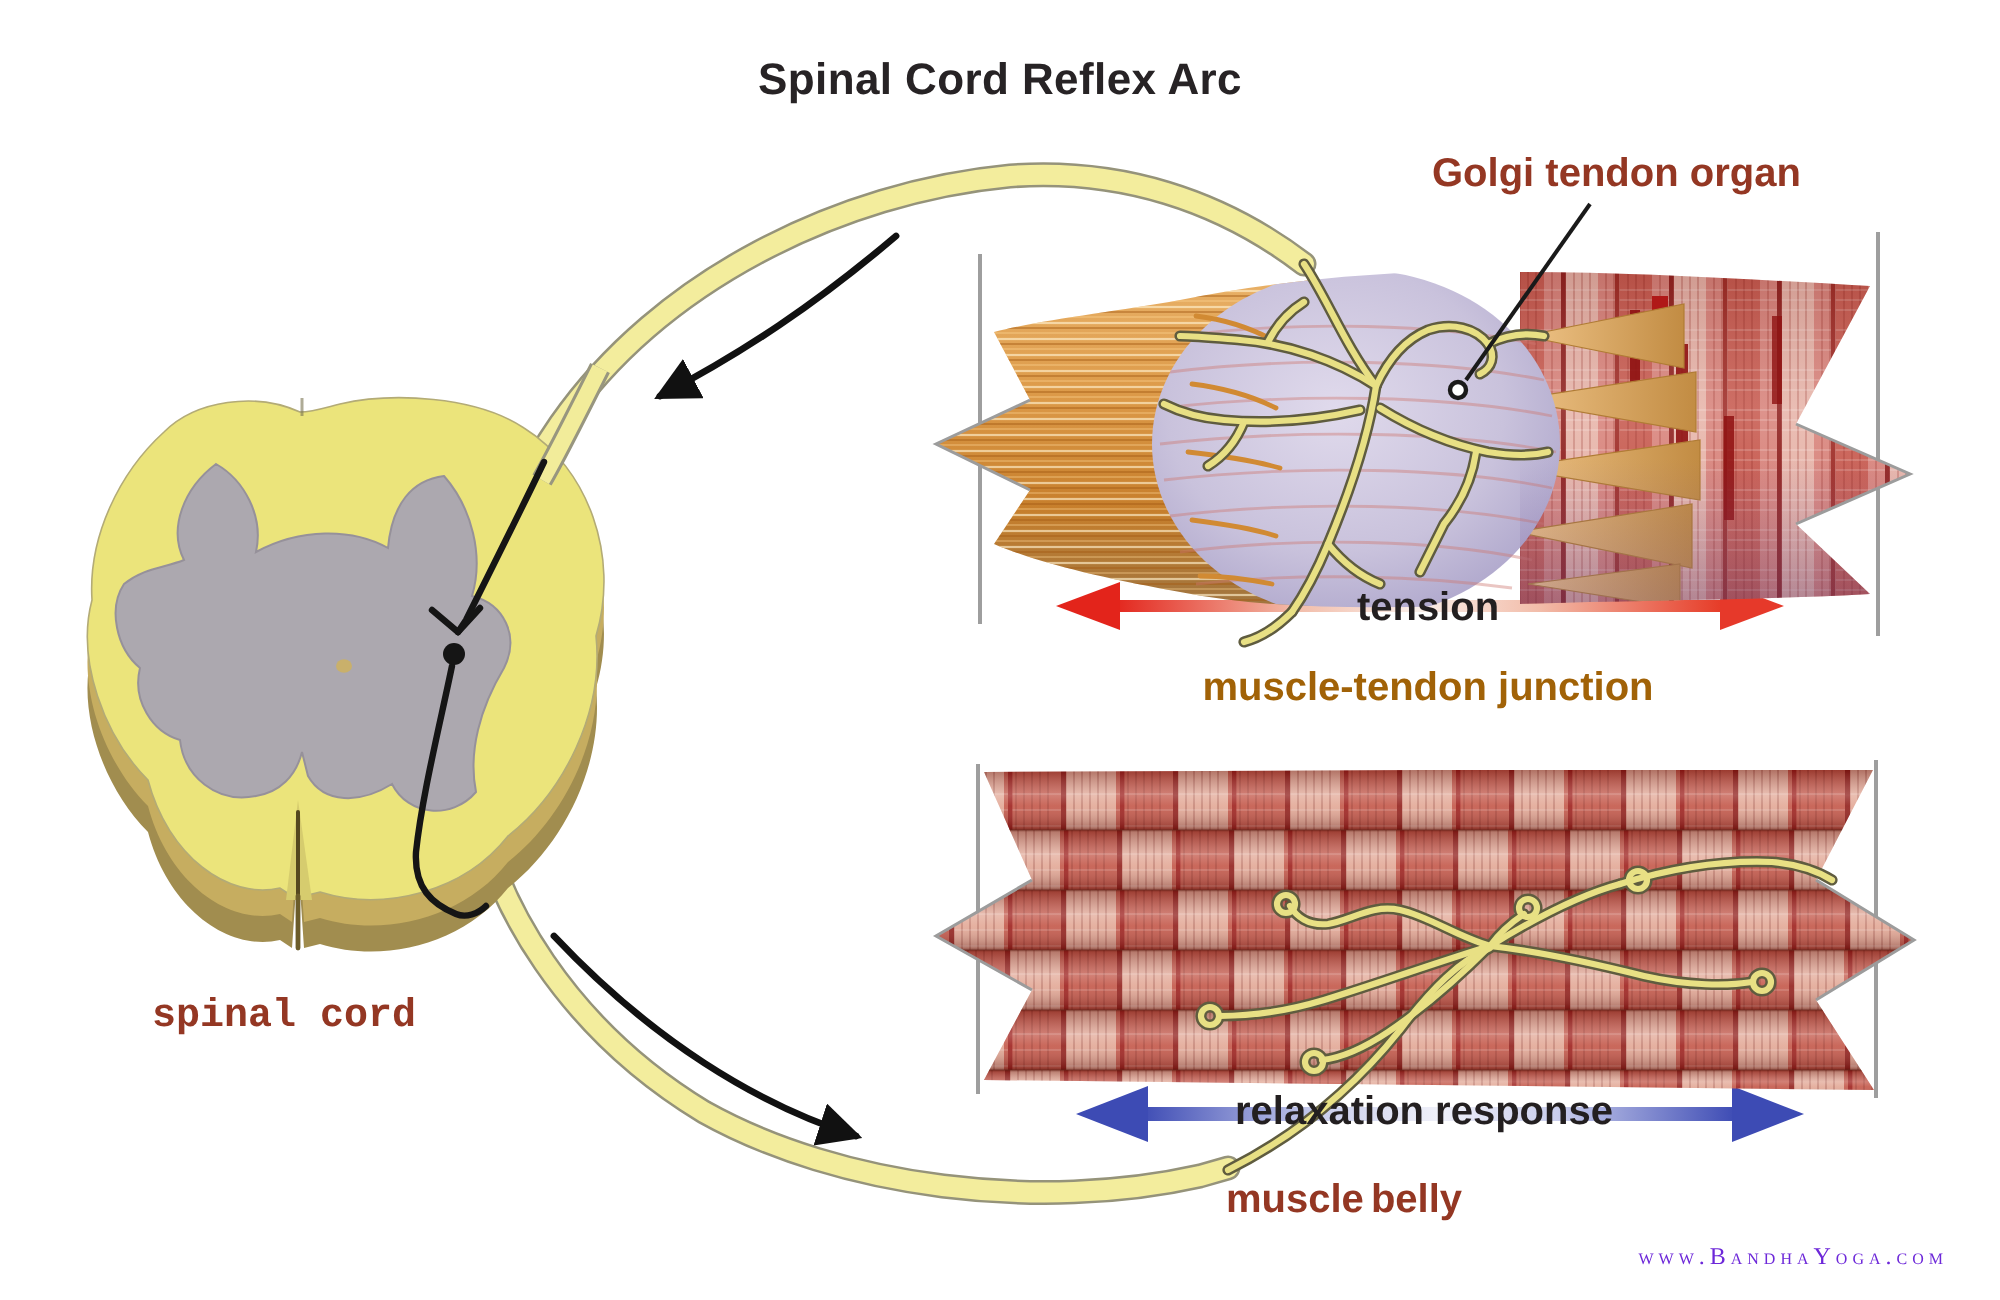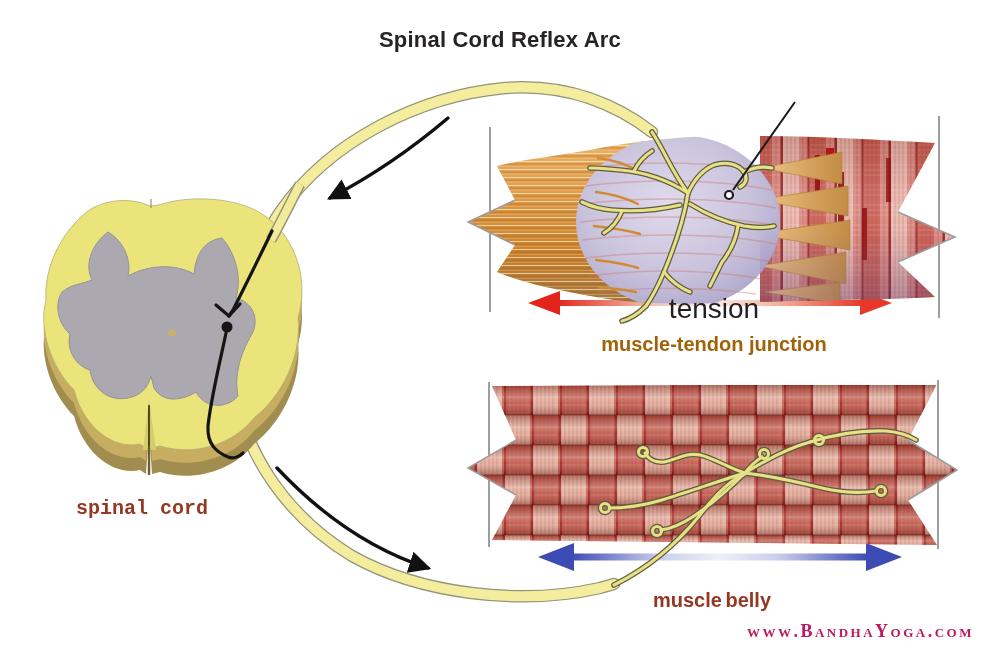--- a/index.html
+++ b/index.html
@@ -3,30 +3,30 @@
 <meta charset="utf-8">
 <style>
   html,body{margin:0;padding:0;background:#ffffff;}
   #stage{position:relative;width:1000px;height:650px;background:#ffffff;overflow:hidden;
          font-family:"Liberation Sans","DejaVu Sans",sans-serif;}
   #art{position:absolute;left:0;top:0;z-index:1;}
   .lbl{position:absolute;z-index:3;white-space:nowrap;}
   .title{left:0;right:0;top:27px;text-align:center;font-size:22px;font-weight:600;
          color:#272325;letter-spacing:.2px;}
   .red{color:#943723;font-weight:600;font-size:20px;}
-  .blk{color:#231f20;font-weight:400;font-size:28px;}
+  .blk{color:#231f20;font-weight:700;font-size:20px;}
   .golgi{left:716px;top:76px;}
   .tension{left:714px;top:293px;transform:translateX(-50%);}
   .mtj{left:714px;top:333px;transform:translateX(-50%);}
   .relax{left:712px;top:545px;transform:translateX(-50%);}
-  .belly{left:712px;top:589px;transform:translateX(-50%);word-spacing:-2px;}
+  .belly{left:672px;top:589px;transform:translateX(-50%);word-spacing:-2px;}
   .spcord{left:142px;top:497px;transform:translateX(-50%);font-family:Liberation Mono, monospace;}
   .watermark{right:26px;top:621px;font-family:"Liberation Serif","DejaVu Serif",serif;
-             font-variant:small-caps;font-size:18px;letter-spacing:2.5px;color:#be185d;
-             font-weight:700;}
+             font-variant:small-caps;font-size:12px;letter-spacing:2.5px;color:#6d28d9;
+             font-weight:400;}
 </style>
 </head>
 <body>
 
 <div id="stage">
 
 <svg id="art" width="1000" height="650" viewBox="0 0 1000 650" aria-hidden="true">
   <defs>
     <marker id="ah" viewBox="0 0 10 10" refX="8.5" refY="5" markerWidth="6.5" markerHeight="6.5" orient="auto-start-reverse">
       <path d="M0 0 L10 5 L0 10 Z" fill="#111111"></path>
@@ -328,19 +328,21 @@
           <circle cx="605" cy="508" r="4.5"></circle>
       <circle cx="657" cy="531" r="4.5"></circle>
           <circle cx="764" cy="454" r="4.5"></circle>
       <circle cx="819" cy="440" r="4.5"></circle>
           <circle cx="881" cy="491" r="4.5"></circle>
     </g>
   </g>
 </svg>
 
 <div class="lbl title">Spinal Cord Reflex Arc</div>
+<div class="lbl red golgi">Golgi tendon organ</div>
 <div class="lbl blk tension">tension</div>
 <div class="lbl red mtj" style="color:#a16207">muscle-tendon junction</div>
+<div class="lbl blk relax">relaxation response</div>
 <div class="lbl red belly">muscle belly</div>
 <div class="lbl red spcord">spinal cord</div>
 <div class="lbl watermark">www.BandhaYoga.com</div>
 
 </div>
 
 </body></html>

